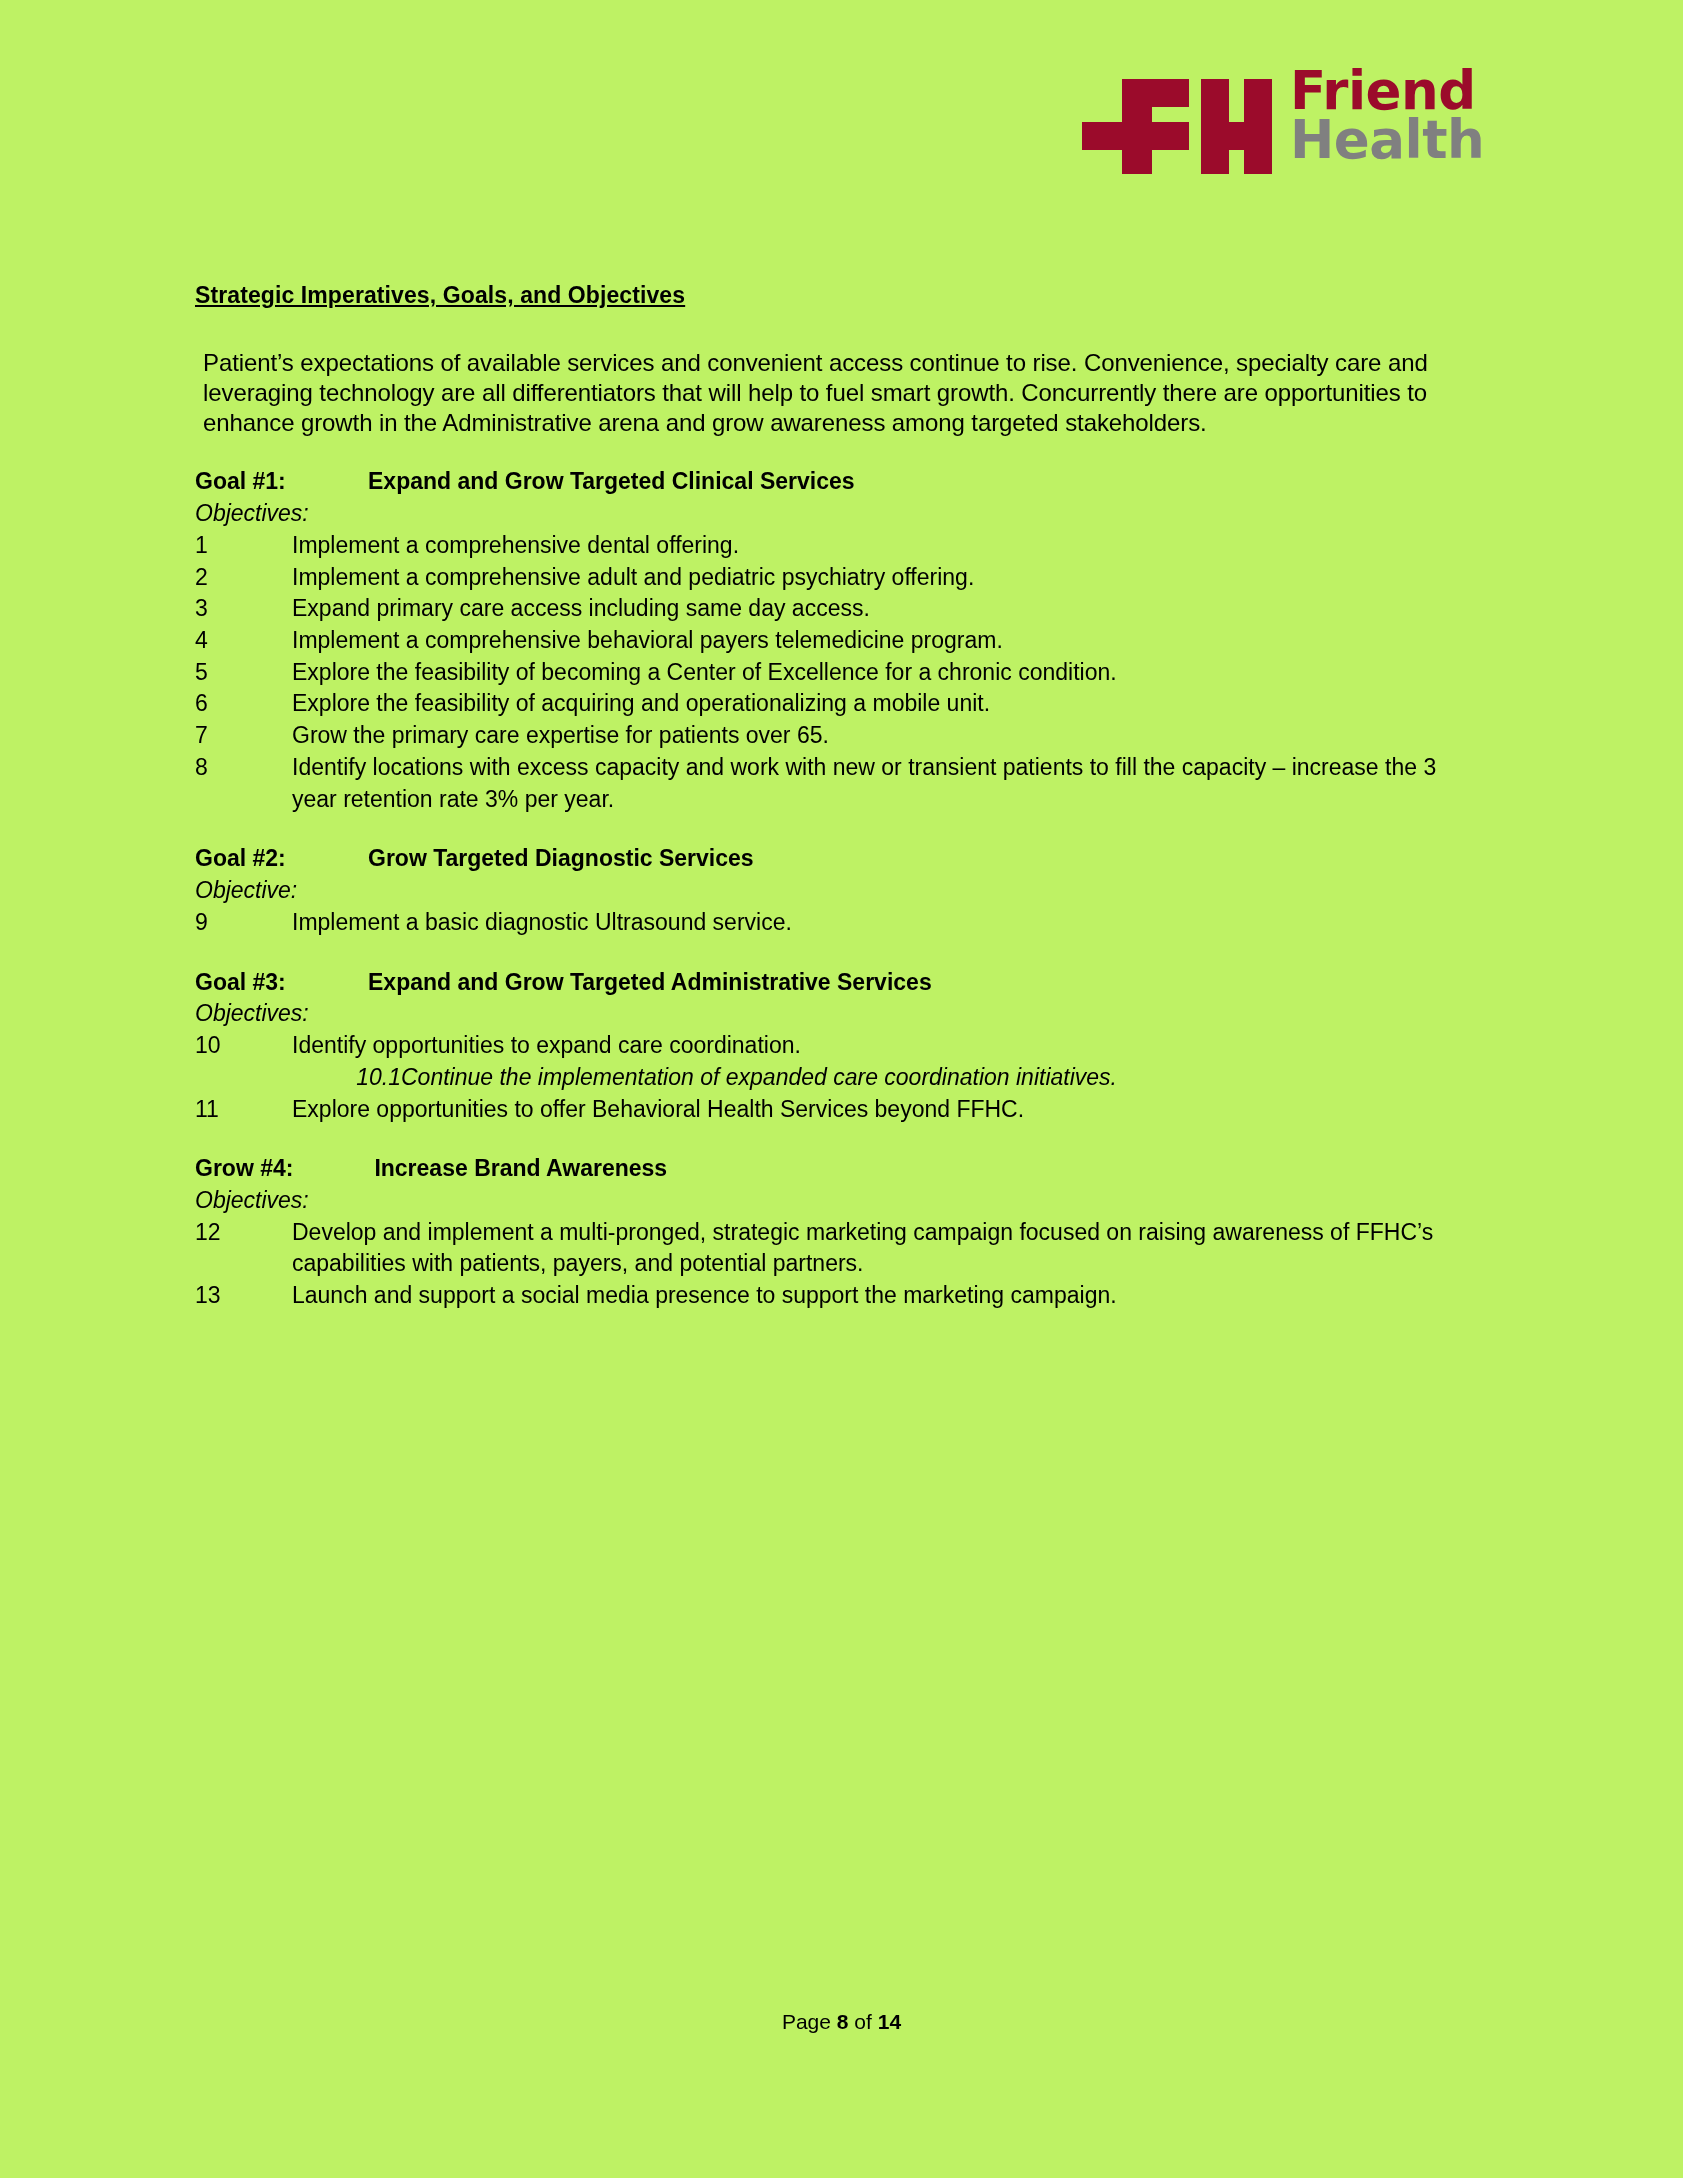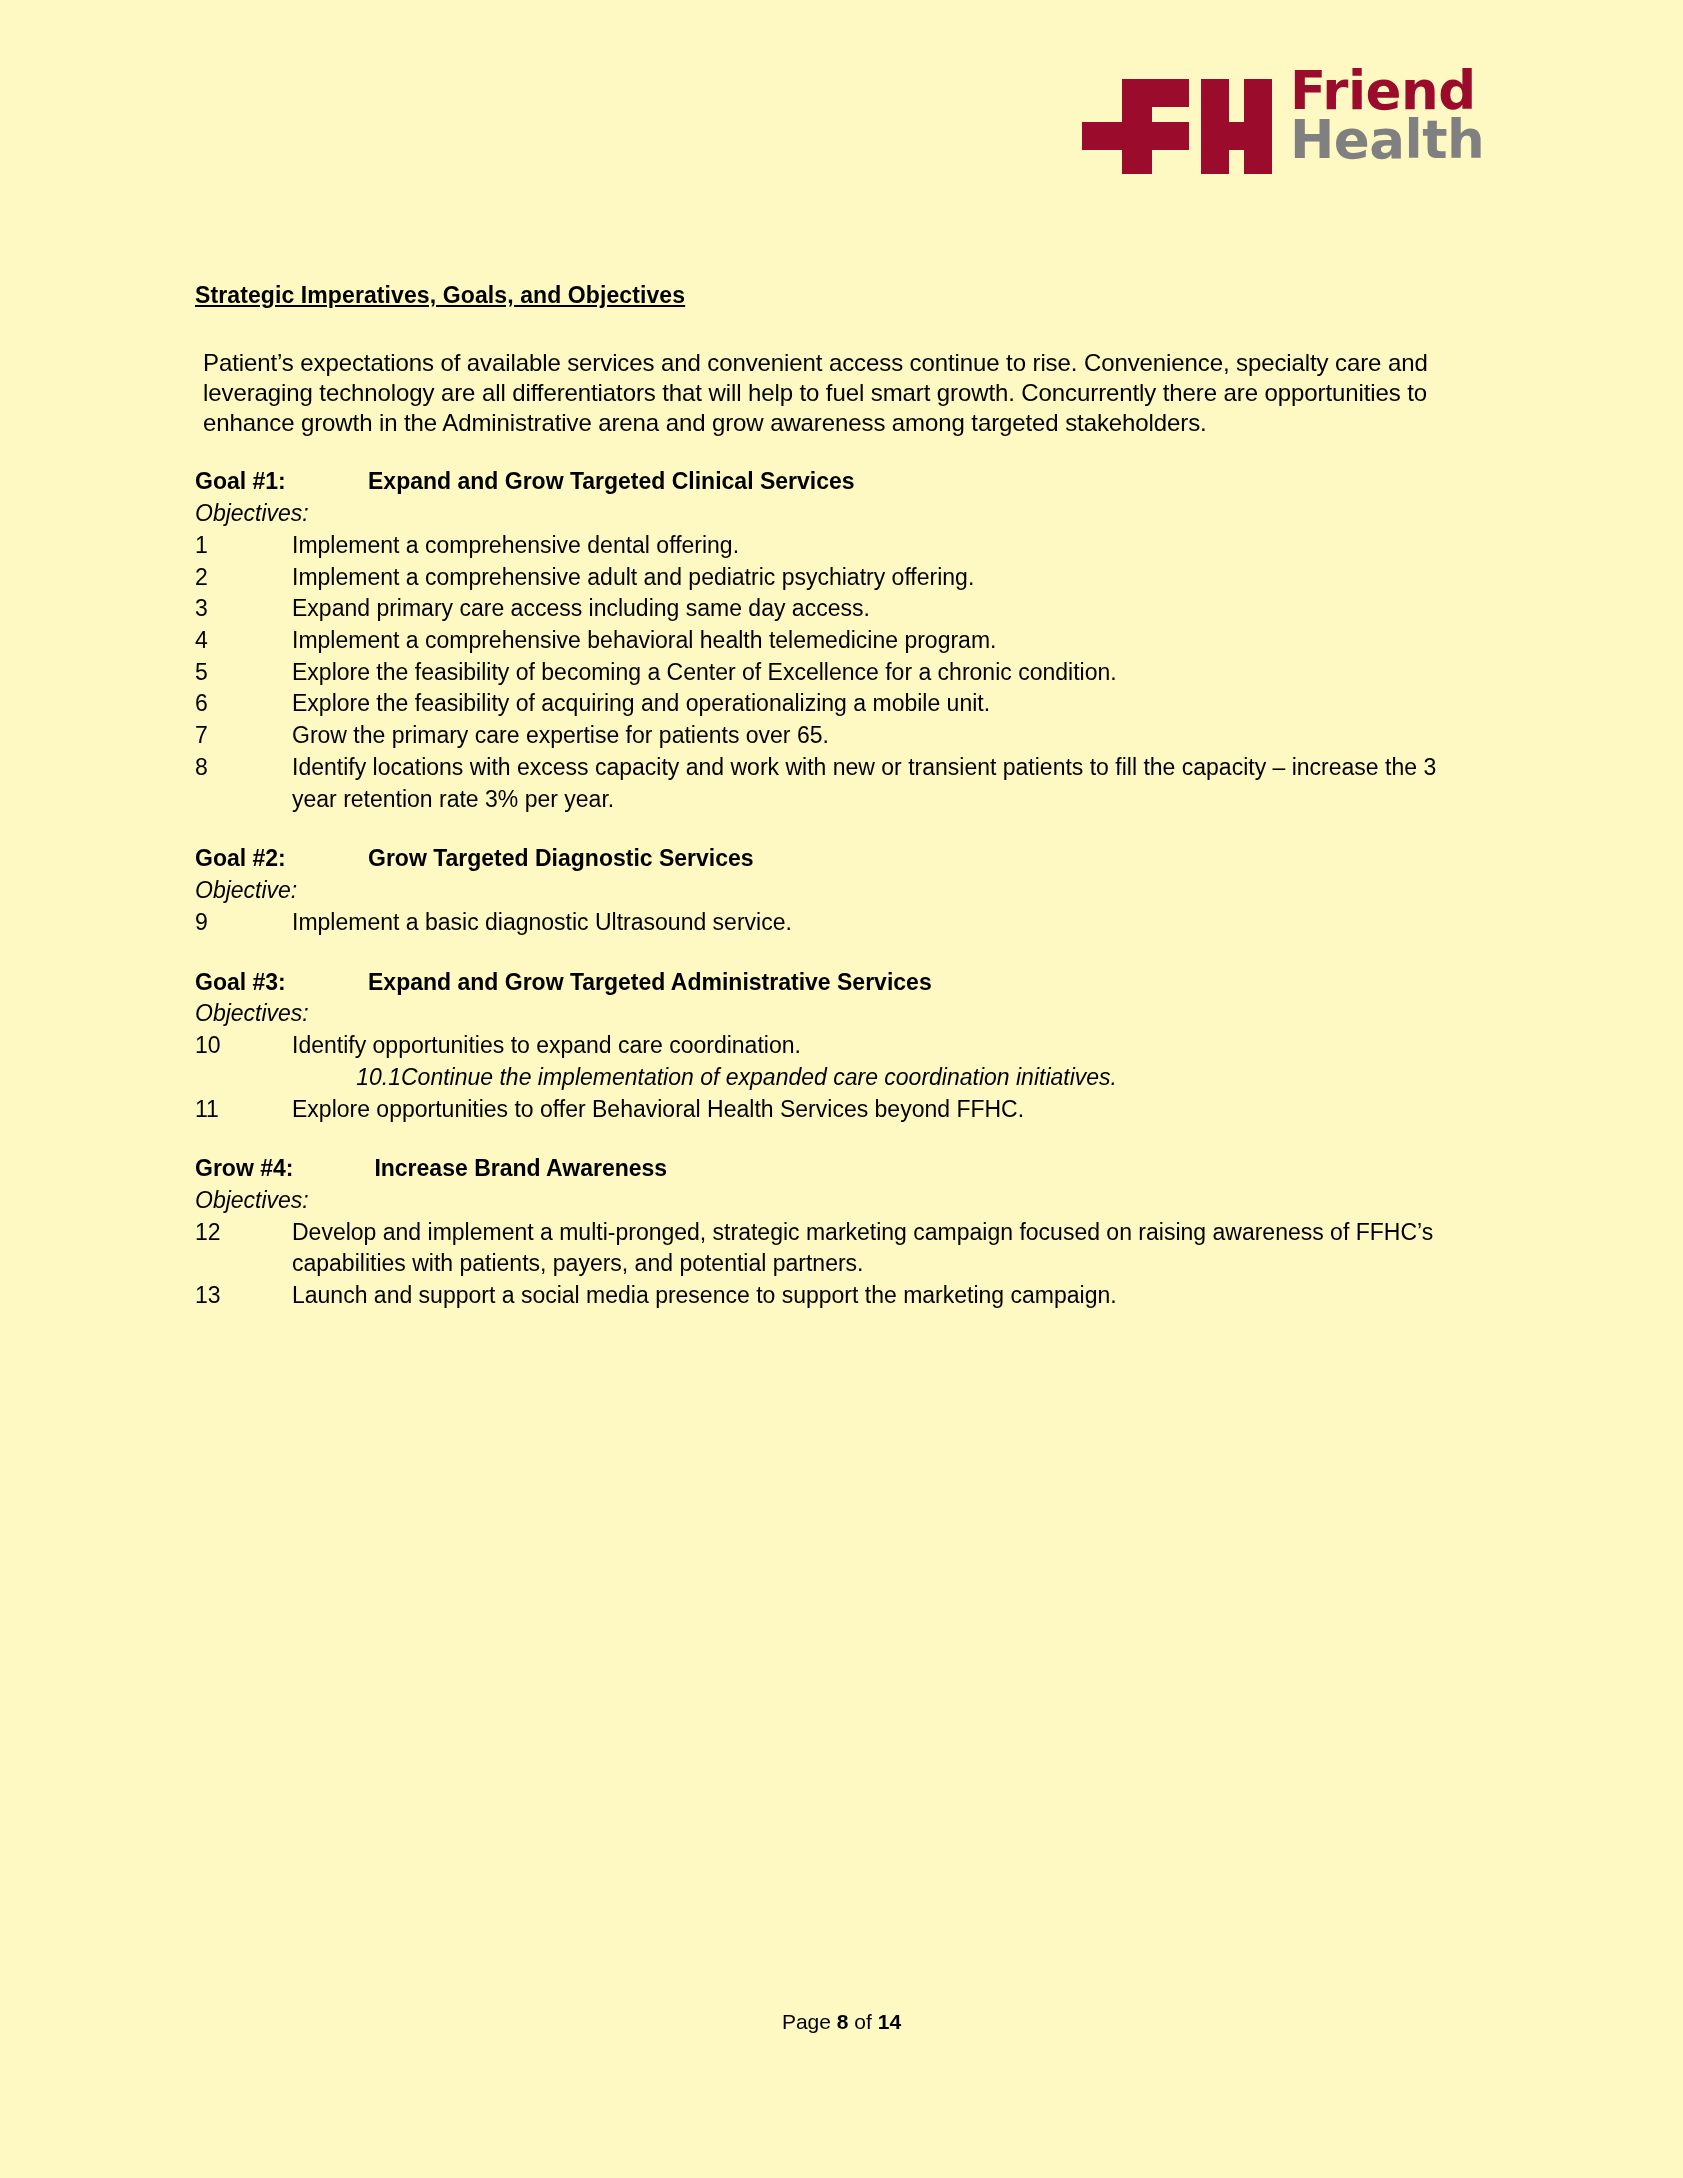--- a/index.html
+++ b/index.html
@@ -13,21 +13,21 @@
     font-family: "Liberation Sans", sans-serif;
     color: #000000;
     position: relative;
     overflow: hidden;
   }
 
   .page {
     position: relative;
     width: 1683px;
     height: 2178px;
-    background: #fef9c3;
+    background: #bef264;
     box-sizing: border-box;
   }
 
   
   .logo-block {
     position: absolute;
     top: 57px;
     left: 1074px;
     width: 416px;
     height: 119px;
@@ -209,21 +209,21 @@
         <li>
             <span class="num">2</span>
             <span class="txt">Implement a comprehensive adult and pediatric psychiatry offering.</span>
           </li>
         <li>
             <span class="num">3</span>
             <span class="txt">Expand primary care access including same day access.</span>
           </li>
         <li>
             <span class="num">4</span>
-            <span class="txt">Implement a comprehensive behavioral health telemedicine program.</span>
+            <span class="txt">Implement a comprehensive behavioral payers telemedicine program.</span>
           </li>
         <li>
             <span class="num">5</span>
             <span class="txt">Explore the feasibility of becoming a Center of Excellence for a chronic condition.</span>
           </li>
         <li>
             <span class="num">6</span>
             <span class="txt">Explore the feasibility of acquiring and operationalizing a mobile unit.</span>
           </li>
         <li>

